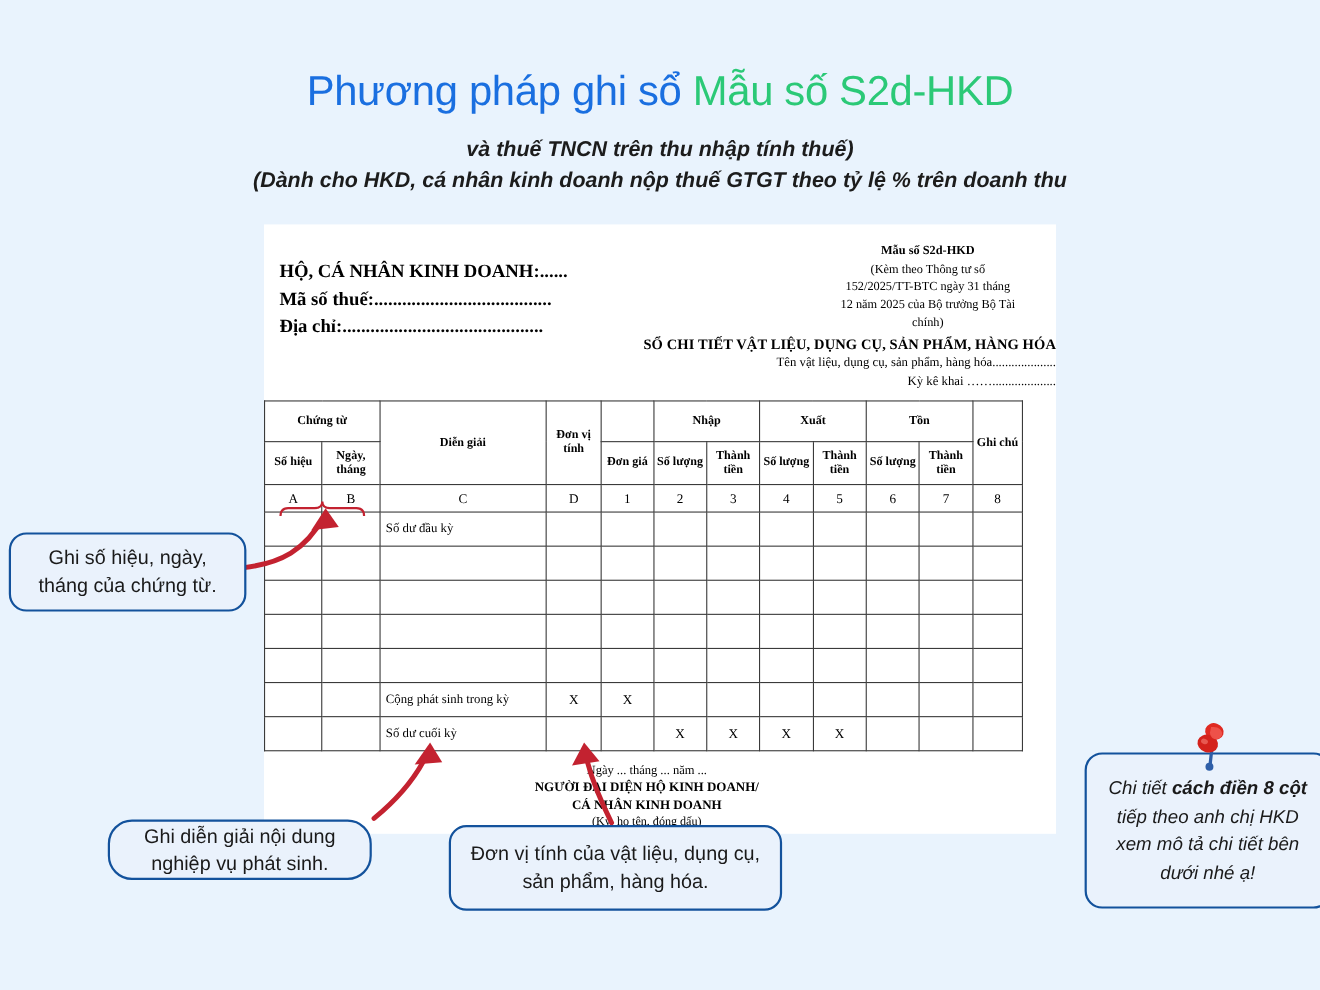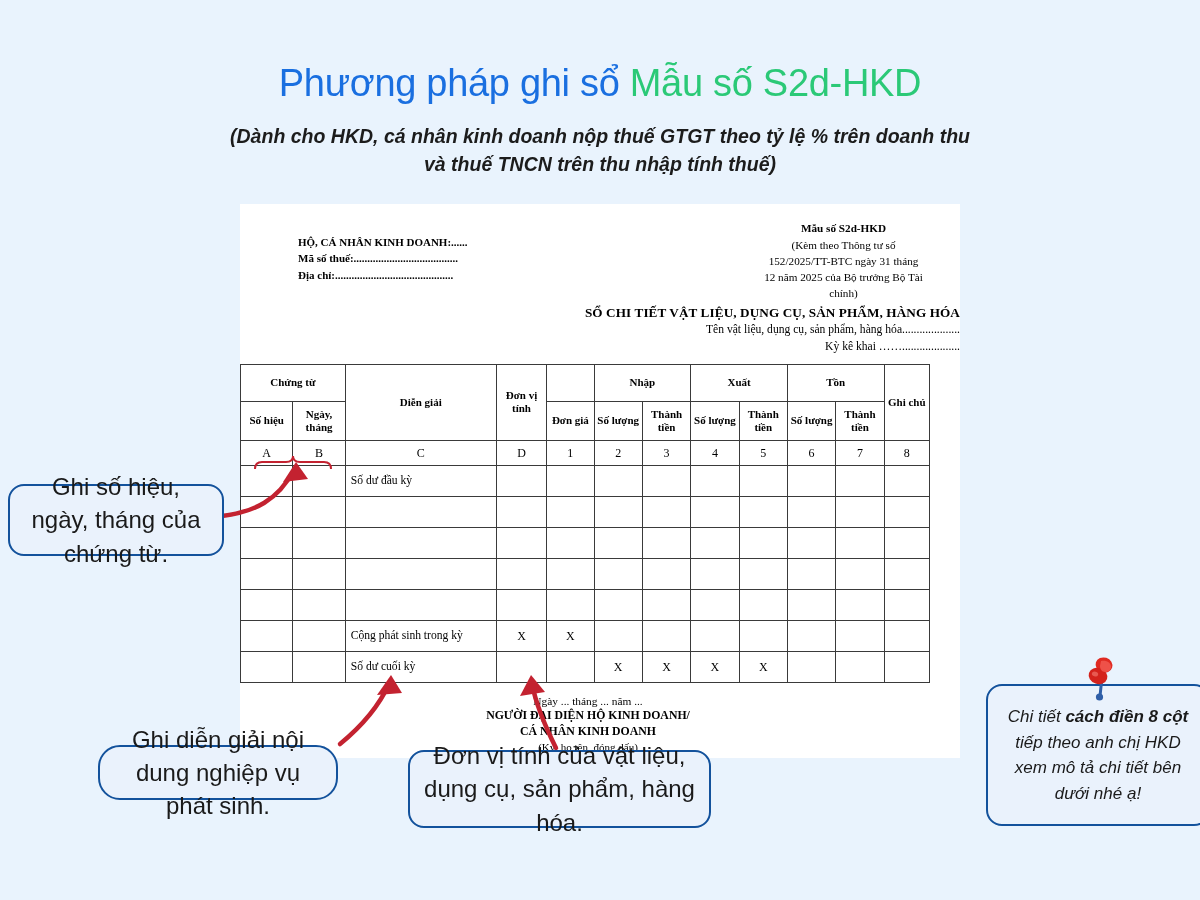--- a/index.html
+++ b/index.html
@@ -56,25 +56,24 @@
   }
 
   .doc-head {
     position: relative;
     height: 95px;
   }
   .doc-head-left {
     position: absolute;
     left: 14px;
     top: 30px;
-    font-size: 11px;
+    font-size: 17px;
     font-weight: bold;
     line-height: 1.48;
     white-space: nowrap;
-    margin-left: 44px;
   }
   .doc-head-right {
     position: absolute;
     right: 14px;
     top: 17px;
     width: 205px;
     text-align: center;
     font-size: 11.2px;
     line-height: 1.42;
   }
@@ -169,21 +168,21 @@
     border: 2.5px solid #13529c;
     border-radius: 16px;
     box-sizing: border-box;
     color: #1a1a1a;
     display: flex;
     align-items: center;
     justify-content: center;
     text-align: center;
   }
   .callout-text {
-    font-size: 24px;
+    font-size: 18px;
     line-height: 1.38;
     padding: 6px 12px;
     font-family: "Liberation Sans", sans-serif;
   }
   .callout-left {
     left: 8px;
     top: 484px;
     width: 216px;
     height: 72px;
   }
@@ -233,22 +232,22 @@
   }
 </style>
 </head>
 <body>
 
 <div class="title-block">
   <div class="main-title">
     <span class="title-part-blue">Phương pháp ghi sổ </span><span class="title-part-green">Mẫu số S2d-HKD</span>
   </div>
   <div class="subtitle">
+    <span class="sub-line">và thuế TNCN trên thu nhập tính thuế)</span>
     <span class="sub-line">(Dành cho HKD, cá nhân kinh doanh nộp thuế GTGT theo tỷ lệ % trên doanh thu</span>
-    <span class="sub-line">và thuế TNCN trên thu nhập tính thuế)</span>
   </div>
 </div>
 
 <div class="doc-panel">
 
   <div class="doc-head">
     <div class="doc-head-left">
       <div>HỘ, CÁ NHÂN KINH DOANH:......</div>
       <div>Mã số thuế:......................................</div>
       <div>Địa chỉ:...........................................</div>

